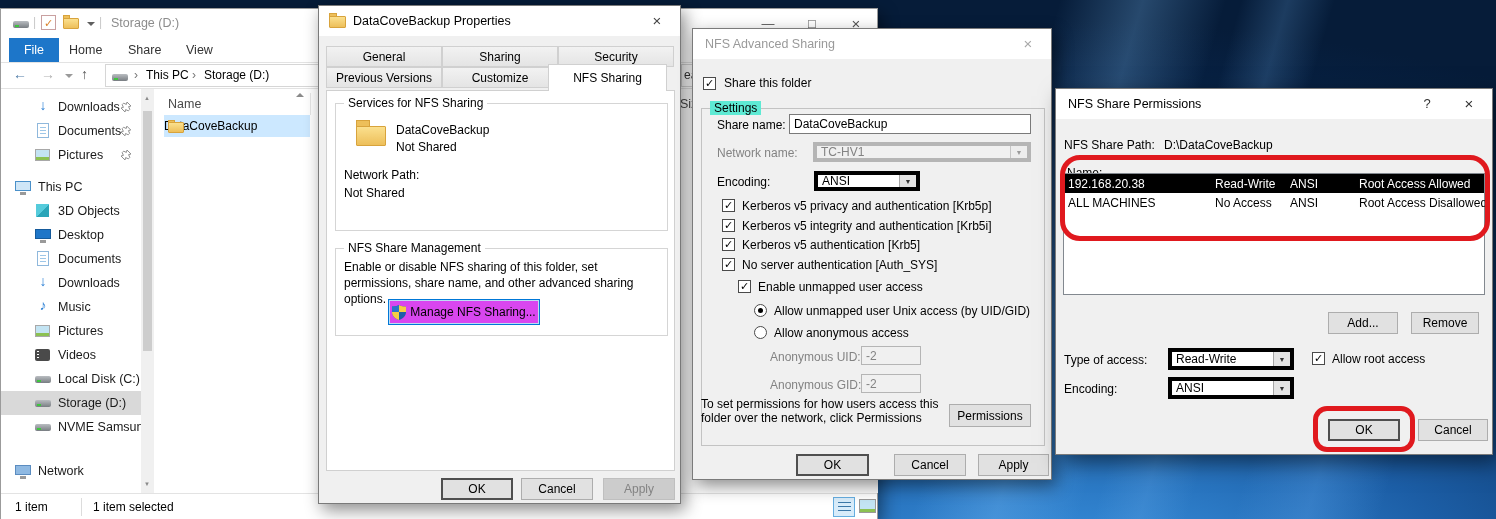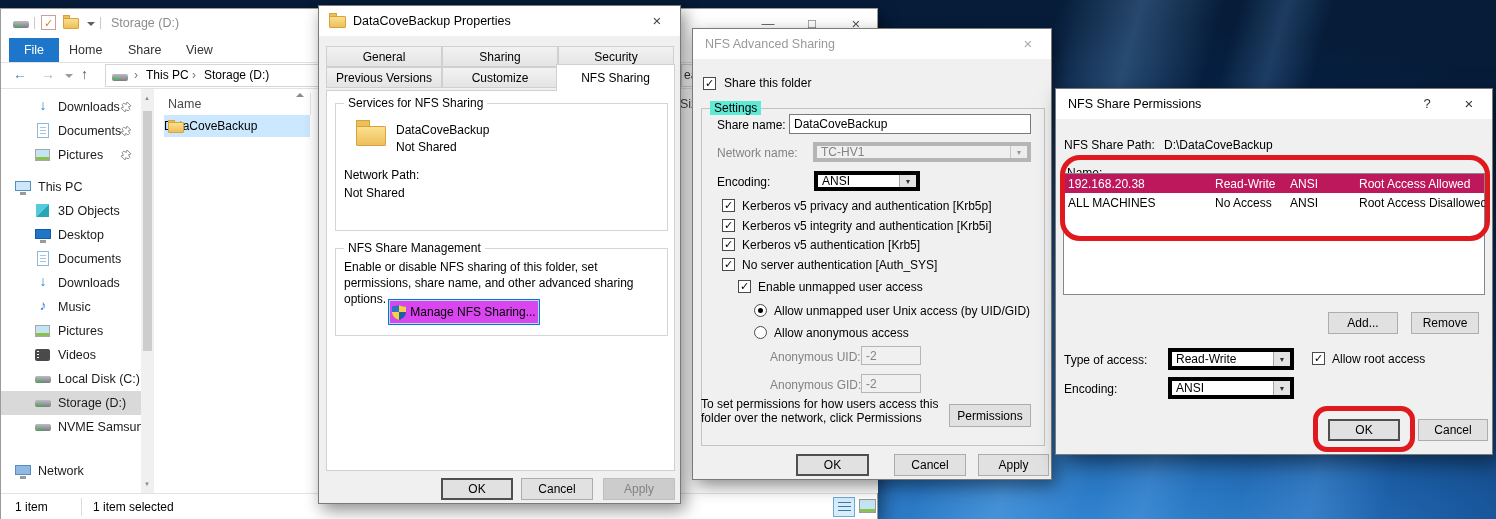--- a/index.html
+++ b/index.html
@@ -40,21 +40,21 @@
 .combo.dis{background:#f0f0f0;border-color:#b5b5b5;}
 .combo.dis .val{color:#838383;}
 .combo.dis .cmb-btn{background:#ededed;border-left-color:#c5c5c5;}
 .combo.dis .cmb-ar{color:#9a9a9a;}
 .cb{position:absolute;width:13px;height:13px;background:#fff;border:1px solid #4a4a4a;text-align:center;}
 .cb .mk{display:block;font-size:11px;font-weight:bold;line-height:11px;color:#000;}
 .radio{position:absolute;width:13px;height:13px;border:1px solid #4a4a4a;border-radius:50%;background:#fff;}
 .radio.on::after{content:"";position:absolute;left:3px;top:3px;width:5px;height:5px;border-radius:50%;background:#000;}
 .lst{position:absolute;background:#fff;border:1px solid #82888f;}
 .lrow{display:grid;grid-template-columns:147px 75px 69px 1fr;height:19px;align-items:center;padding-left:4px;font-size:12px;white-space:nowrap;}
-.lrow.sel{background:#be185d;color:#fff;}
+.lrow.sel{background:#000000;color:#fff;}
 .ring{position:absolute;border:5px solid #e0191e;border-radius:20px;z-index:5;pointer-events:none;}
 .tab{position:absolute;height:21px;background:linear-gradient(#f2f2f2,#e4e4e4);border:1px solid #d0d0d0;
   display:flex;align-items:center;justify-content:center;font-size:12px;}
 .tab.active{background:#fff;height:27px;border-bottom:none;z-index:3;}
 
 .nav-item{position:absolute;left:0;width:140px;height:24px;display:flex;align-items:center;font-size:12.5px;color:#1a1a1a;}
 .nav-item.selrow{background:#d9d9d9;}
 .nav-label{white-space:nowrap;}
 .nic{position:relative;width:16px;height:16px;margin-right:7px;flex:0 0 16px;}
 .glyph-ic{position:absolute;left:0;top:-2px;width:16px;text-align:center;font-weight:bold;color:#2a7fd4;font-size:14px;}
@@ -284,21 +284,21 @@
       </span>
     <span class="dlg-title" style="left:34px;">DataCoveBackup Properties</span>
     <span class="capbtn" style="right:2px;font-size:15px;color:#444;">×</span>
   </div>
 
   <div class="tab" style="left:7px;top:40px;width:116px;">General</div>
   <div class="tab" style="left:123px;top:40px;width:116px;">Sharing</div>
   <div class="tab" style="left:239px;top:40px;width:116px;">Security</div>
   <div class="tab" style="left:7px;top:61px;width:116px;">Previous Versions</div>
   <div class="tab" style="left:123px;top:61px;width:116px;">Customize</div>
-  <div class="tab active" style="left:237px;top:58px;width:119px;">NFS Sharing</div>
+  <div class="tab active" style="left:229px;top:58px;width:119px;">NFS Sharing</div>
 
   <div class="abs bg-white" style="left:7px;top:84px;width:349px;height:381px;border:1px solid #d0d0d0;">
     <div class="grp" style="left:8px;top:12px;width:333px;height:128px;border-color:#d5d5d5;">
       <span class="grp-t bg-white">Services for NFS Sharing</span>
       <span class="nic ic-folder abs" style="left:20px;top:16px;width:30px;height:26px;">
           <span class="ft"></span>
           <span class="fb"></span>
         </span>
       <span class="lbl" style="left:60px;top:19px;">DataCoveBackup</span>
       <span class="lbl" style="left:60px;top:36px;">Not Shared</span>

